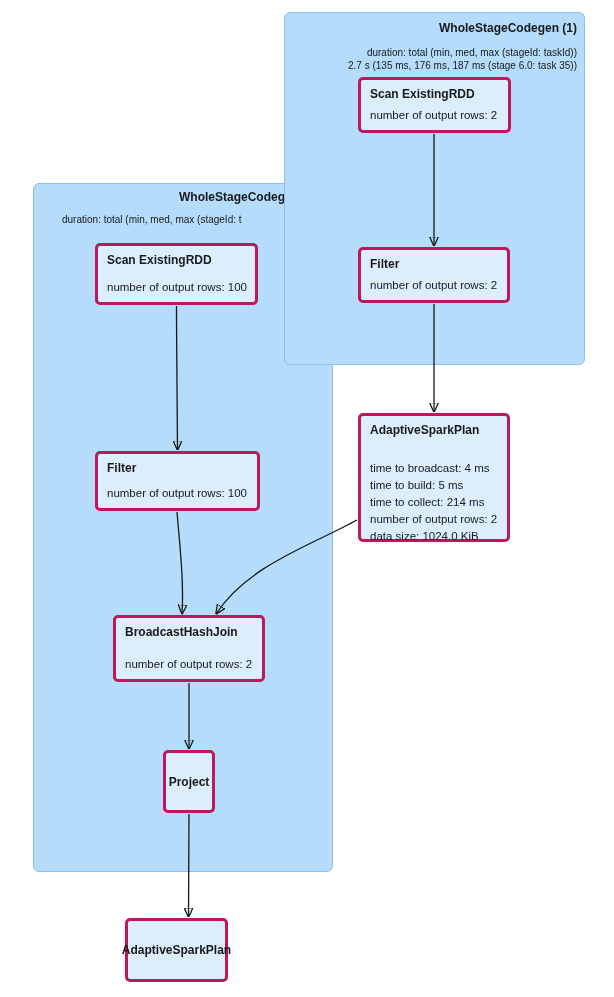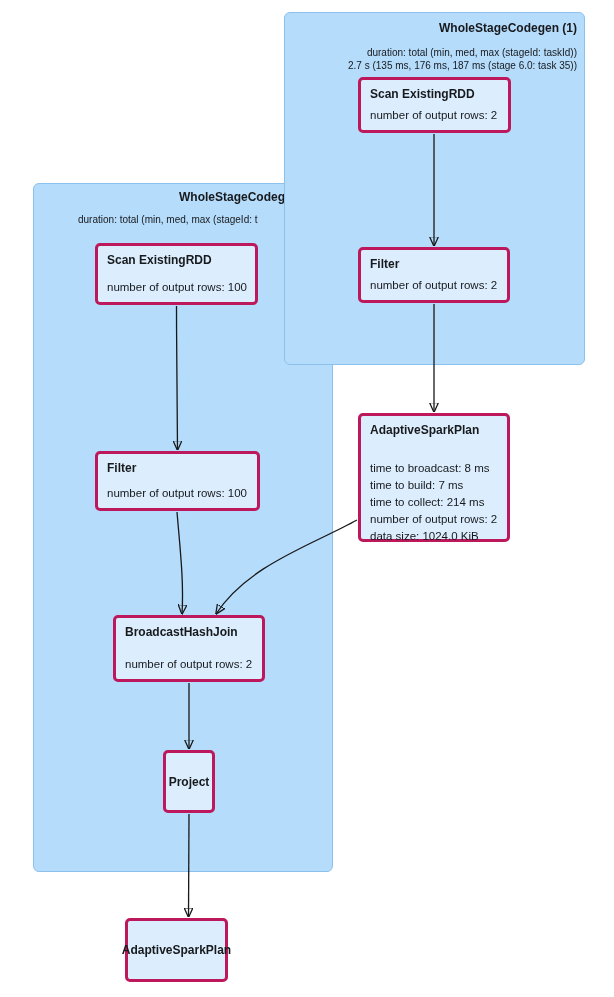--- a/index.html
+++ b/index.html
@@ -54,21 +54,21 @@
     position:absolute;left:0;top:0;z-index:5;pointer-events:none;
   }
   #edge-layer path{stroke:#17181a;stroke-width:1.3;fill:none;}
   .ta-right{text-align:left;}
 </style>
 </head>
 <body>
 
 <div class="cluster z1" style="left:33px;top:183px;width:300px;height:689px;">
   <div class="cluster-title" style="left:145px;top:6px;">WholeStageCodege</div>
-  <div class="cluster-duration" style="left:28px;top:29px;margin-left:16px;">duration: total (min, med, max (stageId: t</div>
+  <div class="cluster-duration" style="left:28px;top:29px;">duration: total (min, med, max (stageId: t</div>
 </div>
 
 <div class="cluster z2" style="left:284px;top:12px;width:301px;height:353px;">
   <div class="cluster-title ta-right" style="right:7px;top:8px;">WholeStageCodegen (1)</div>
   <div class="cluster-duration ta-right" style="right:7px;top:33px;">duration: total (min, med, max (stageId: taskId))</div>
   <div class="cluster-duration ta-right" style="right:7px;top:46px;">2.7 s (135 ms, 176 ms, 187 ms (stage 6.0: task 35))</div>
 </div>
 
 <div class="node z3" style="left:358px;top:77px;width:153px;height:56px;">
   <div class="node-title">Scan ExistingRDD</div>
@@ -76,22 +76,22 @@
 </div>
 
 <div class="node z3" style="left:358px;top:247px;width:152px;height:56px;">
   <div class="node-title">Filter</div>
   <div class="node-metric">number of output rows: 2</div>
 </div>
 
 <div class="node z3" style="left:358px;top:413px;width:152px;height:129px;">
   <div class="node-title">AdaptiveSparkPlan</div>
   <div class="node-metrics-list">
-    <div>time to broadcast: 8 ms</div>
-    <div>time to build: 7 ms</div>
+    <div>time to broadcast: 4 ms</div>
+    <div>time to build: 5 ms</div>
     <div>time to collect: 214 ms</div>
     <div>number of output rows: 2</div>
     <div>data size: 1024.0 KiB</div>
   </div>
 </div>
 
 <div class="node z3" style="left:95px;top:243px;width:163px;height:62px;">
   <div class="node-title">Scan ExistingRDD</div>
   <div class="node-metric">number of output rows: 100</div>
 </div>

